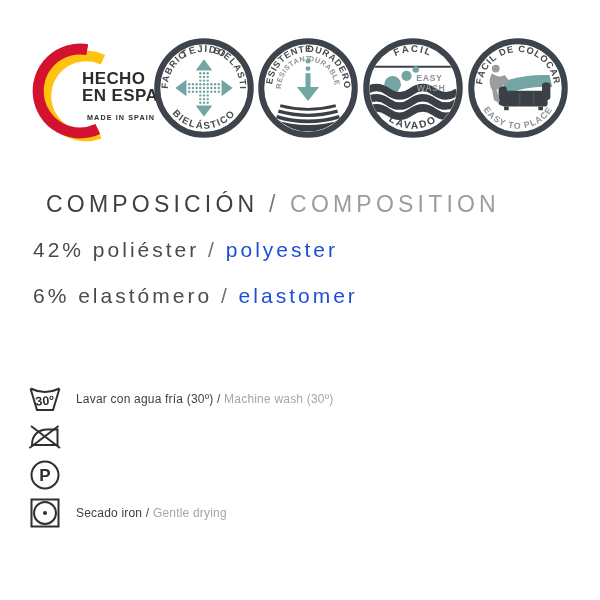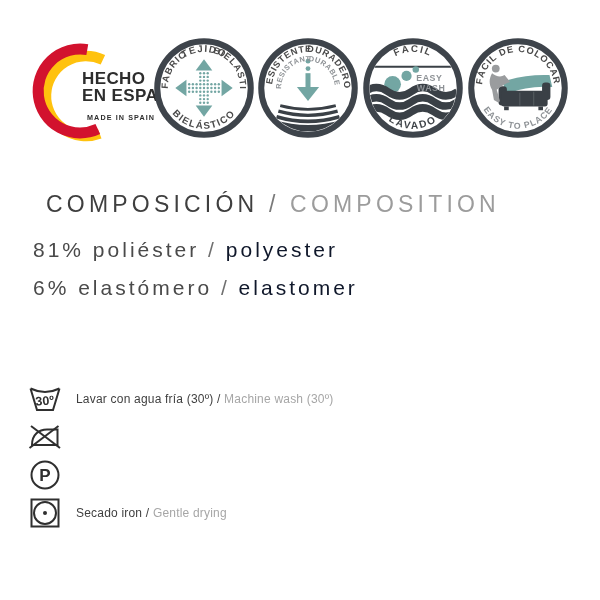--- a/index.html
+++ b/index.html
@@ -9,24 +9,24 @@
   .logo-svg{position:absolute;left:26px;top:36px;width:132px;height:116px;}
   .badge{position:absolute;top:38px;width:100px;height:100px;}
   .badge svg{width:100px;height:100px;display:block;}
   
   .comp-title{position:absolute;left:33px;top:191px;font-size:23px;font-weight:300;
               letter-spacing:4.2px;color:#3f3f3f;white-space:nowrap;margin-left:13px;}
   .comp-title .en{color:#9c9c9c;}
   .comp-title .sep{color:#7a7a7a;}
   .comp-line{position:absolute;left:33px;font-size:21px;font-weight:300;
              letter-spacing:3px;color:#4a4a4a;white-space:nowrap;}
-  .comp-line .en{color:#0f172a;text-align:right;}
+  .comp-line .en{color:#1d4ed8;text-align:right;}
   .comp-line .sep{color:#6f6f6f;}
   #comp-line-0{top:238px;}
-  #comp-line-1{top:276px;}
+  #comp-line-1{top:284px;}
   
   .care{position:absolute;left:27px;top:380px;width:560px;}
   .care-row{display:flex;align-items:center;height:38px;}
   .care-icon{width:36px;height:36px;flex:0 0 36px;margin-right:13px;}
   .care-text{font-size:12px;color:#3f3f3f;letter-spacing:0.2px;white-space:nowrap;text-align:center;}
   .care-text .en{color:#a6a6a6;}
   .care-text .sep{color:#3f3f3f;}
   .curved{font-family:"Liberation Sans",sans-serif;font-weight:bold;}
 </style>
 </head>
@@ -221,21 +221,21 @@
       </text>
     </svg>
   </div>
 
   <div class="comp-title">
     <span class="es">COMPOSICIÓN</span>
     <span class="sep">/</span>
     <span class="en">COMPOSITION</span>
   </div>
   <div class="comp-line" id="comp-line-0">
-    <span class="es">81% poliéster</span>
+    <span class="es">42% poliéster</span>
     <span class="sep">/</span>
     <span class="en">polyester</span>
   </div>
   <div class="comp-line" id="comp-line-1">
     <span class="es">6% elastómero</span>
     <span class="sep">/</span>
     <span class="en">elastomer</span>
   </div>
 
   <div class="care">

